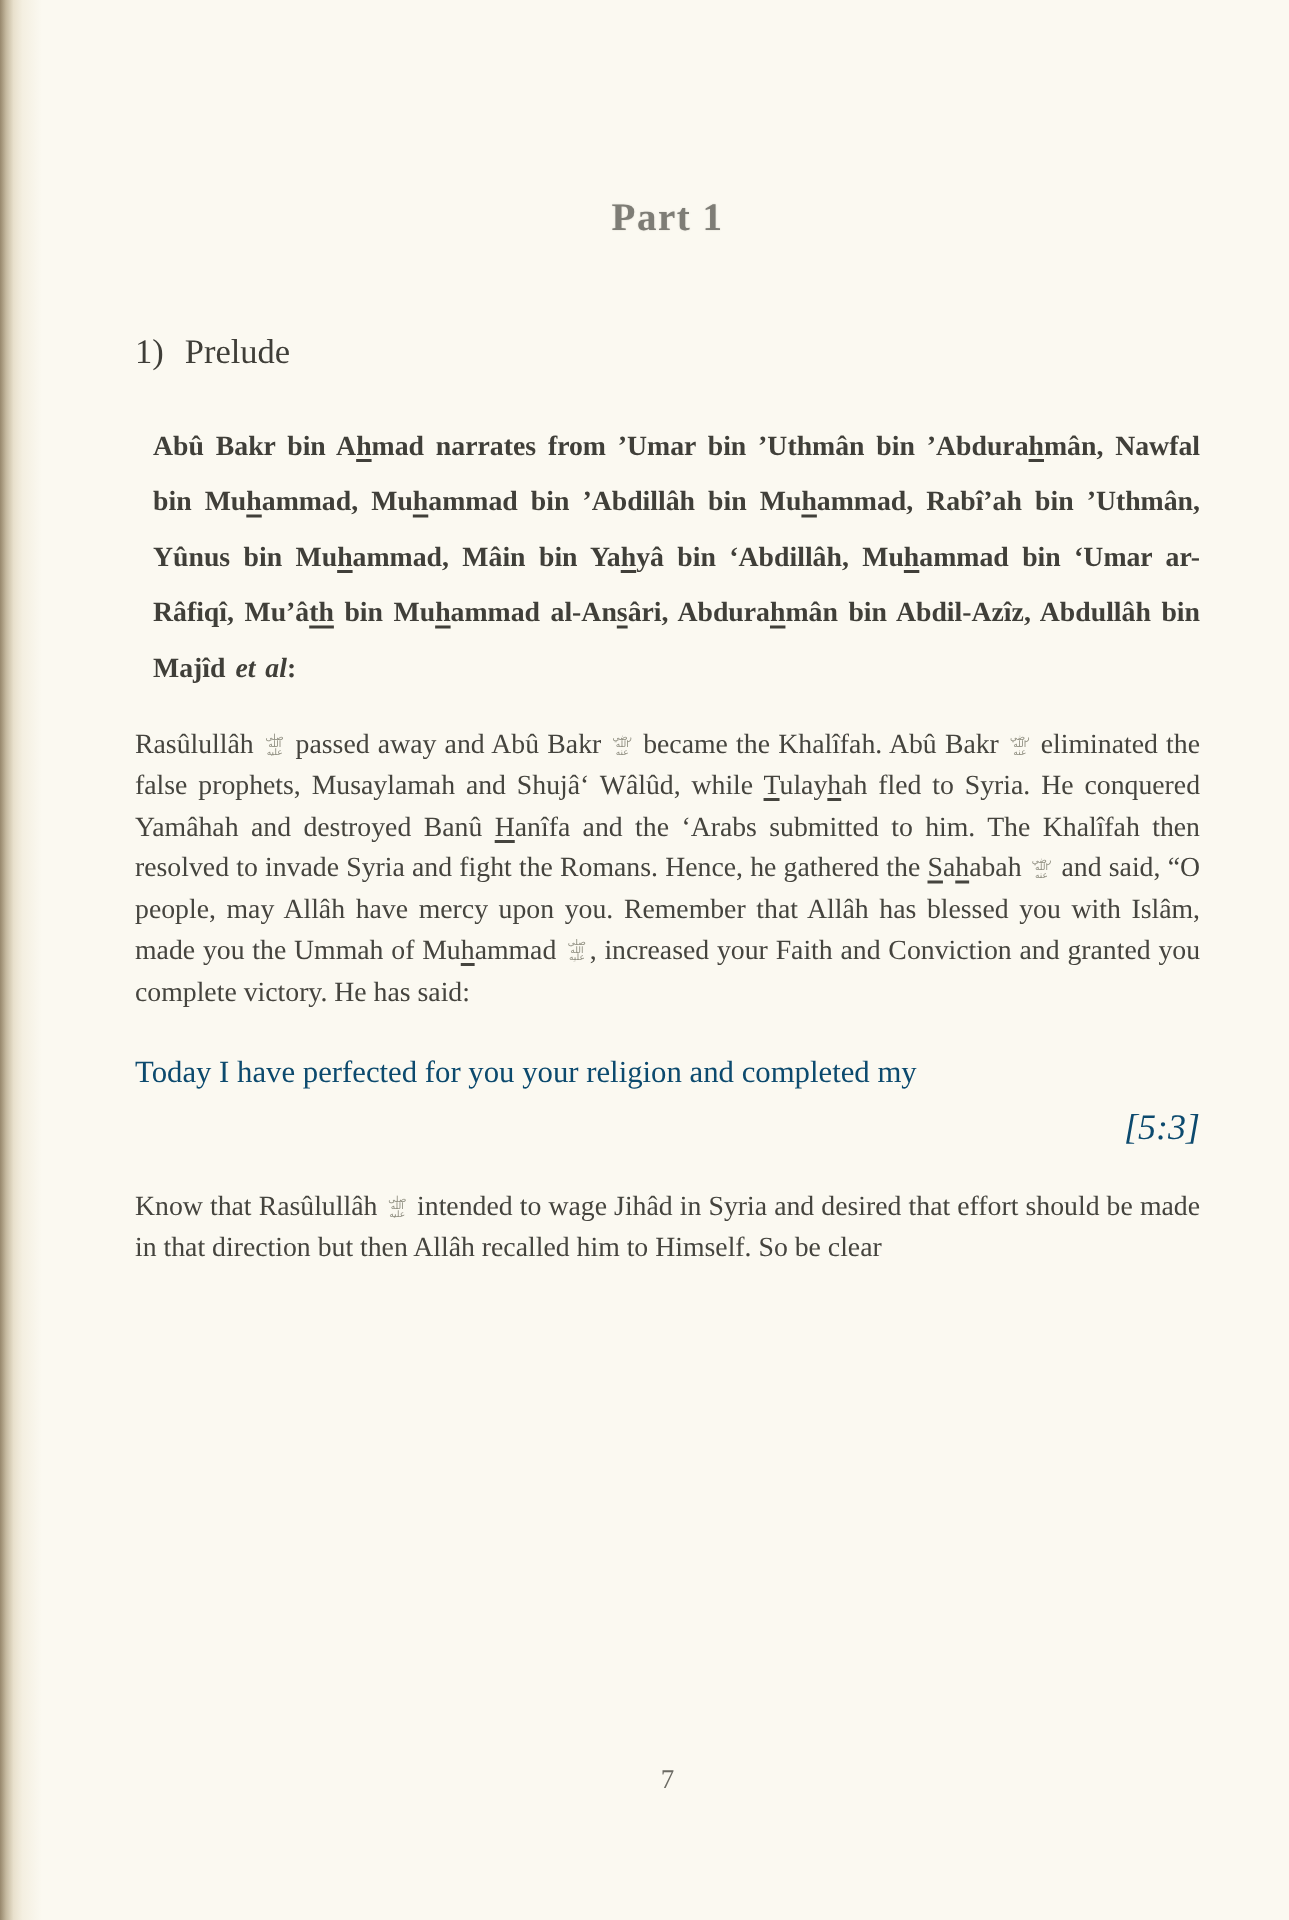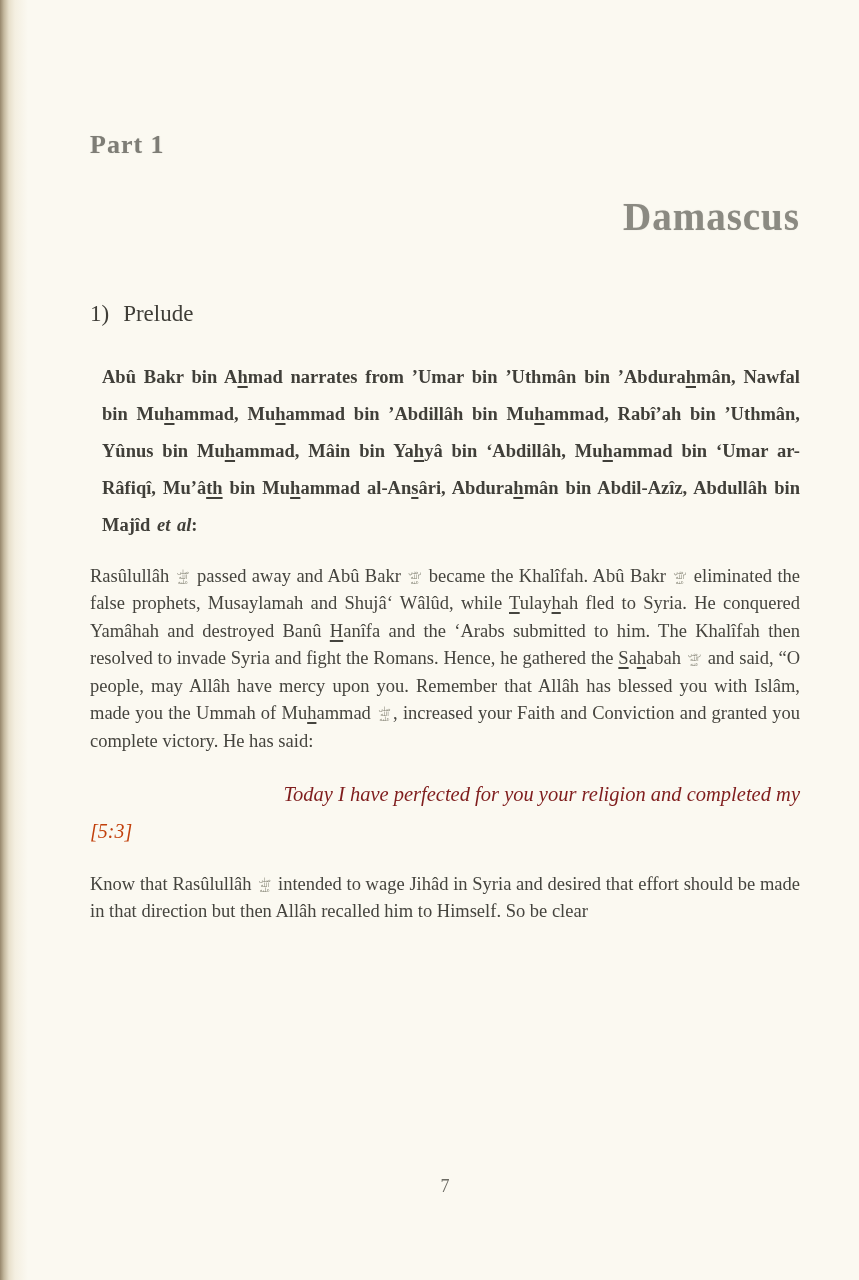--- a/index.html
+++ b/index.html
@@ -15,21 +15,21 @@
   .page-edge {
     position: absolute; left: 0; top: 0; bottom: 0; width: 30px;
     background: linear-gradient(to right,
       #97876c 0px, #c4b89e 4px, #e8e0cc 9px, #f4efe1 15px, #fbf9f1 28px);
   }
   .content {
     position: absolute; top: 0; left: 90px; right: 59px;
   }
   .part-label {
     margin-top: 130px;
-    text-align: left;
+    text-align: center;
     font-size: 26px; font-weight: bold;
     color: #7e7d76; letter-spacing: 1px;
     text-shadow: 0 0 1px rgba(120,119,112,0.35);
   }
   .chapter-title {
     margin-top: 34px;
     text-align: right;
     font-size: 39px; font-weight: bold;
     color: #8b8a82; letter-spacing: 1px;
     text-shadow: 0 0 1px rgba(130,129,120,0.35);
@@ -79,51 +79,49 @@
     direction: rtl;
     text-align: center;
     font-family: "DejaVu Sans", sans-serif;
     font-size: 28px;
     color: #4d4c45;
   }
   .arabic-line1 { margin-top: 34px; line-height: 56px; }
   .arabic-line2 { margin-top: 6px; line-height: 56px; }
   .translation {
     margin-top: 20px;
+    text-align: left;
+    font-size: 20.5px;
+    line-height: 36px;
+    color: #0c4a6e;
+  }
+  .verse-ref {
     text-align: right;
     font-style: italic;
-    font-size: 20.5px;
-    line-height: 36px;
-    color: #7f1d1d;
-  }
-  .verse-ref {
-    text-align: left;
-    font-style: italic;
-    font-size: 20px;
+    font-size: 24px;
     line-height: 38px;
-    color: #c2410c;
+    color: #0c4a6e;
   }
   .page-number {
     position: absolute;
     top: 1176px; left: 90px; right: 59px;
     text-align: center;
     font-size: 18px;
     color: #6c6b64;
   }
 </style>
 </head>
 <body>
 
 <div class="page-edge"></div>
 
 <div class="content">
 
   <div class="part-label">Part 1</div>
 
-  <div class="chapter-title">Damascus</div>
 
   <div class="section-heading">
     <span class="sec-num">1)</span><span>Prelude</span>
   </div>
 
   <p class="para narrators">Abû Bakr bin A<span class="u">h</span>mad narrates from ’Umar bin ’Uthmân bin ’Abdura<span class="u">h</span>mân, Nawfal bin Mu<span class="u">h</span>ammad, Mu<span class="u">h</span>ammad bin ’Abdillâh bin Mu<span class="u">h</span>ammad, Rabî’ah bin ’Uthmân, Yûnus bin Mu<span class="u">h</span>ammad, Mâin bin Ya<span class="u">h</span>yâ bin ‘Abdillâh, Mu<span class="u">h</span>ammad bin ‘Umar ar-Râfiqî, Mu’â<span class="u">th</span> bin Mu<span class="u">h</span>ammad al-An<span class="u">s</span>âri, Abdura<span class="u">h</span>mân bin Abdil-Azîz, Abdullâh bin Majîd <em>et al</em>:</p>
 
   <p class="para body-para">Rasûlullâh <span class="hon">صلى الله عليه وسلم</span> passed away and Abû Bakr <span class="hon">رضي الله عنه</span> became the Khalîfah. Abû Bakr <span class="hon">رضي الله عنه</span> eliminated the false prophets, Musaylamah and Shujâ‘ Wâlûd, while <span class="u">T</span>ulay<span class="u">h</span>ah fled to Syria. He conquered Yamâhah and destroyed Banû <span class="u">H</span>anîfa and the ‘Arabs submitted to him. The Khalîfah then resolved to invade Syria and fight the Romans. Hence, he gathered the <span class="u">S</span>a<span class="u">h</span>abah <span class="hon">رضي الله عنه</span> and said, “O people, may Allâh have mercy upon you. Remember that Allâh has blessed you with Islâm, made you the Ummah of Mu<span class="u">h</span>ammad <span class="hon">صلى الله عليه وسلم</span>, increased your Faith and Conviction and granted you complete victory. He has said:</p>
 
 

